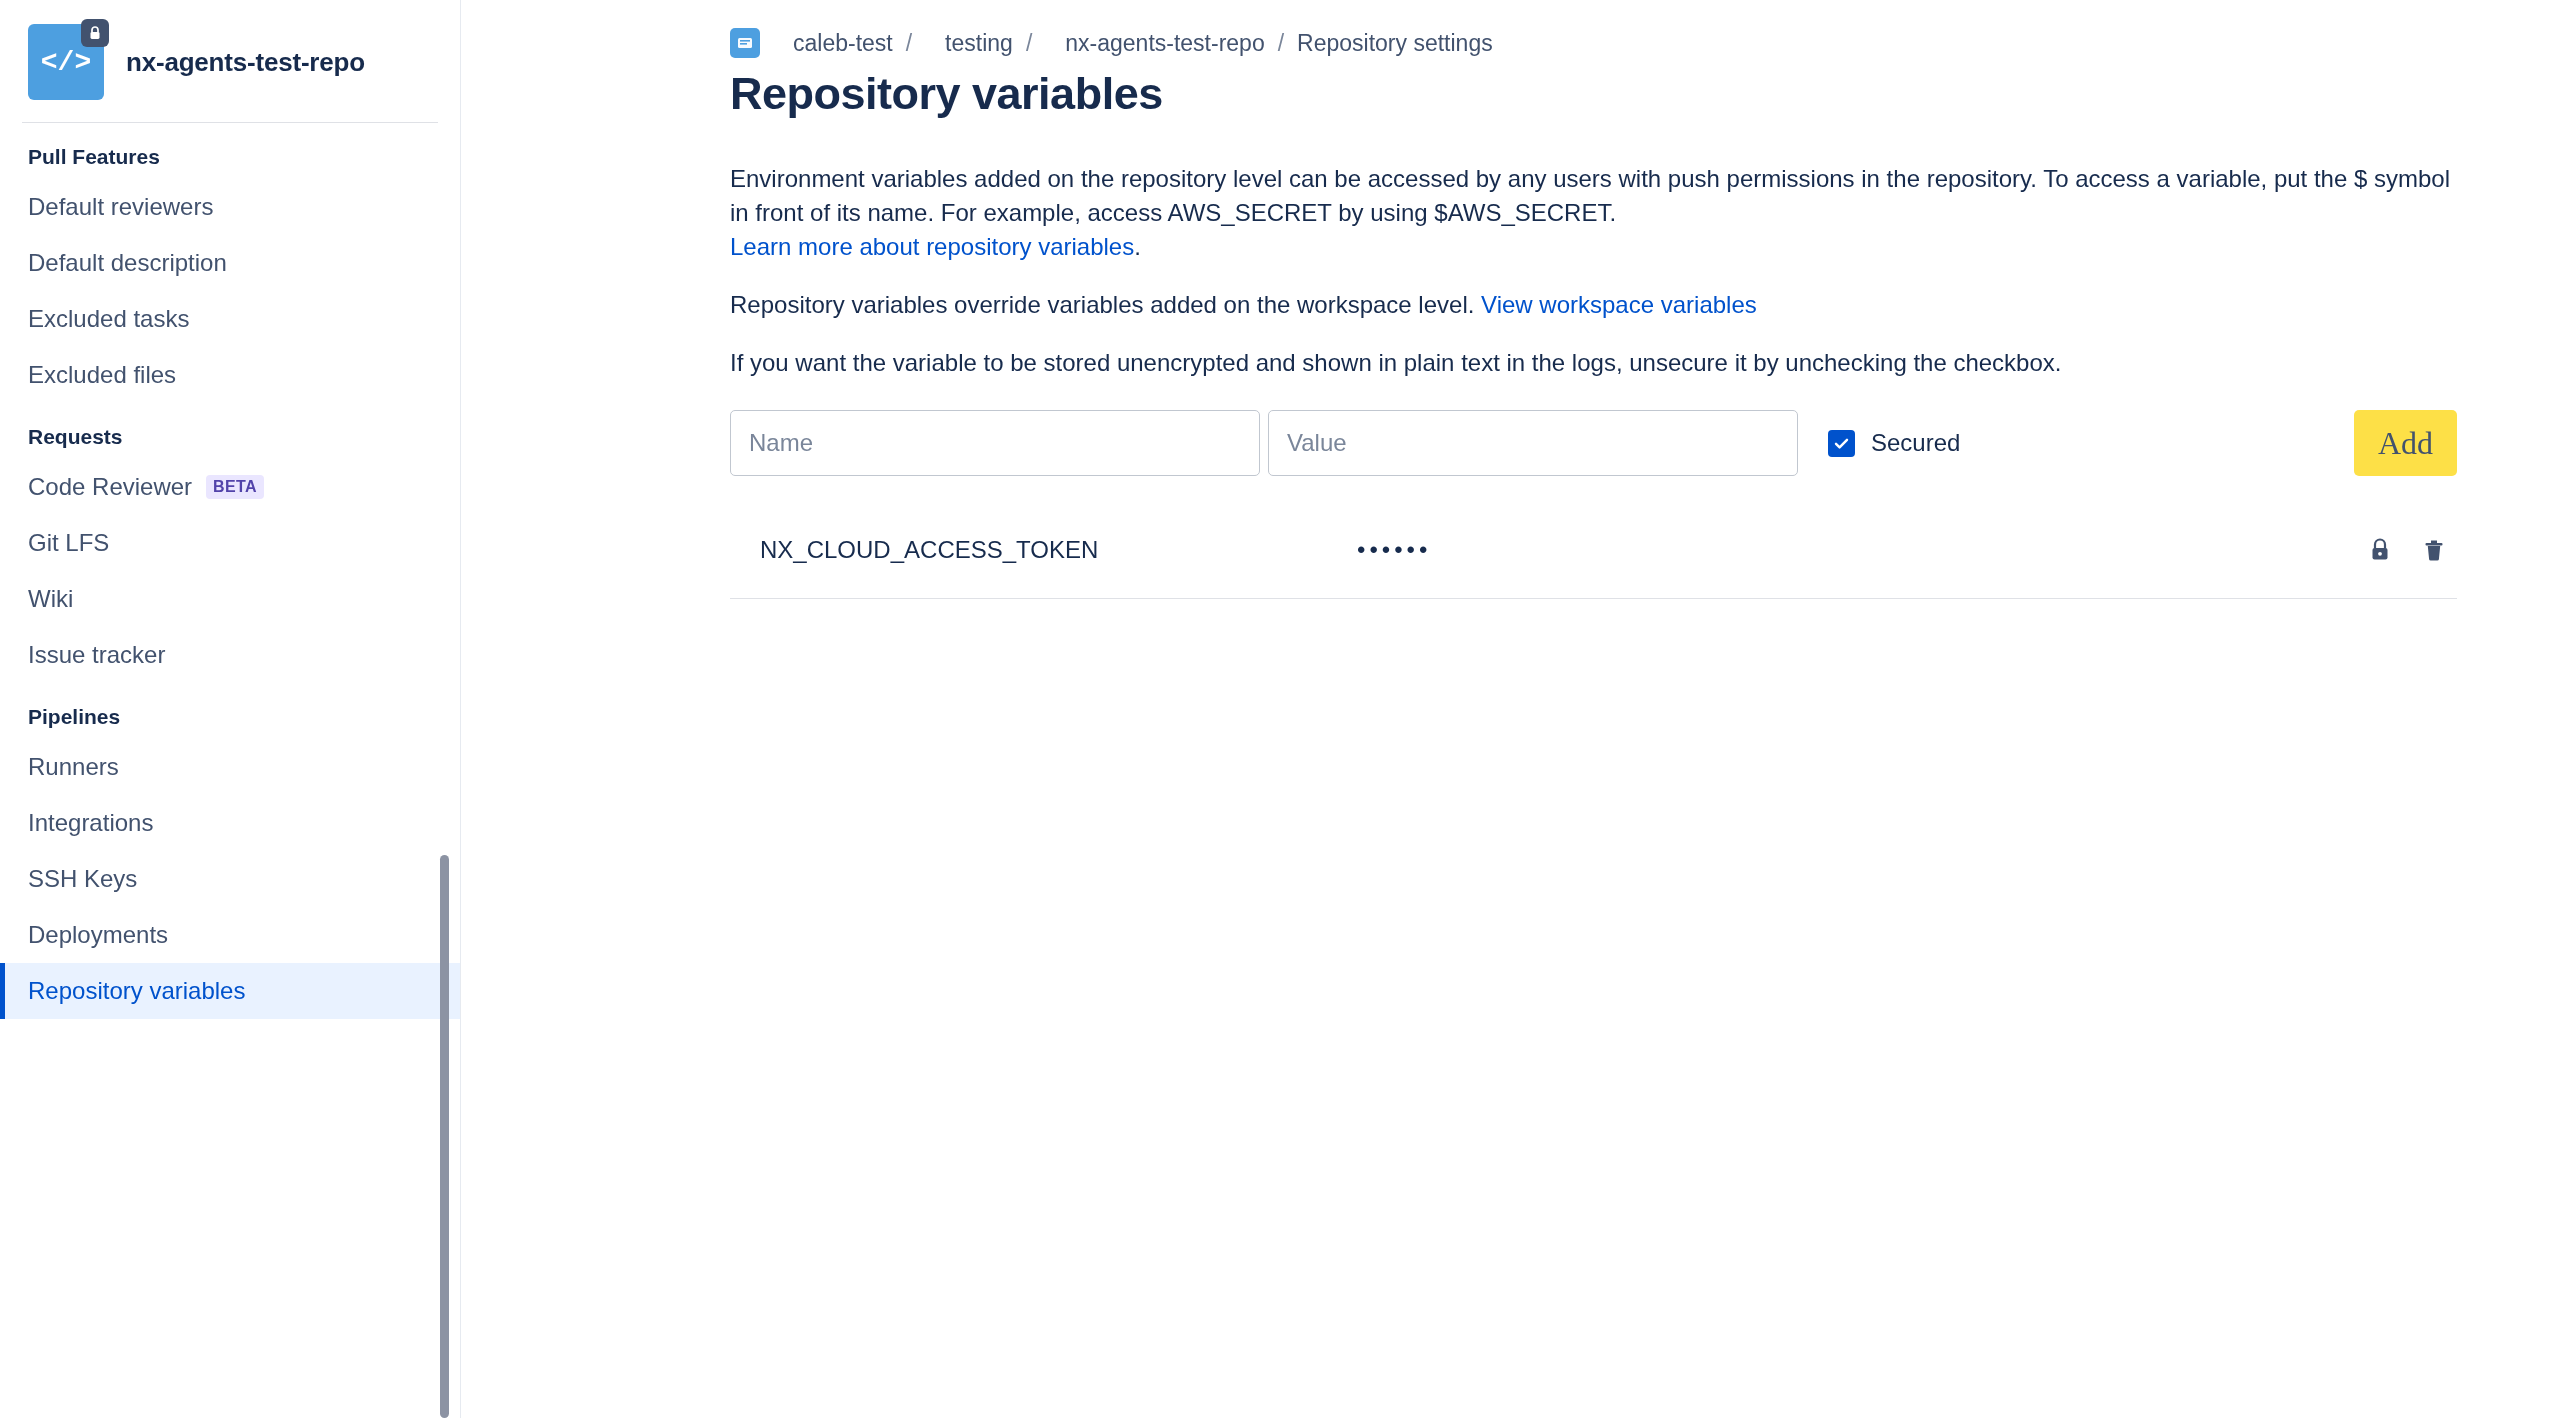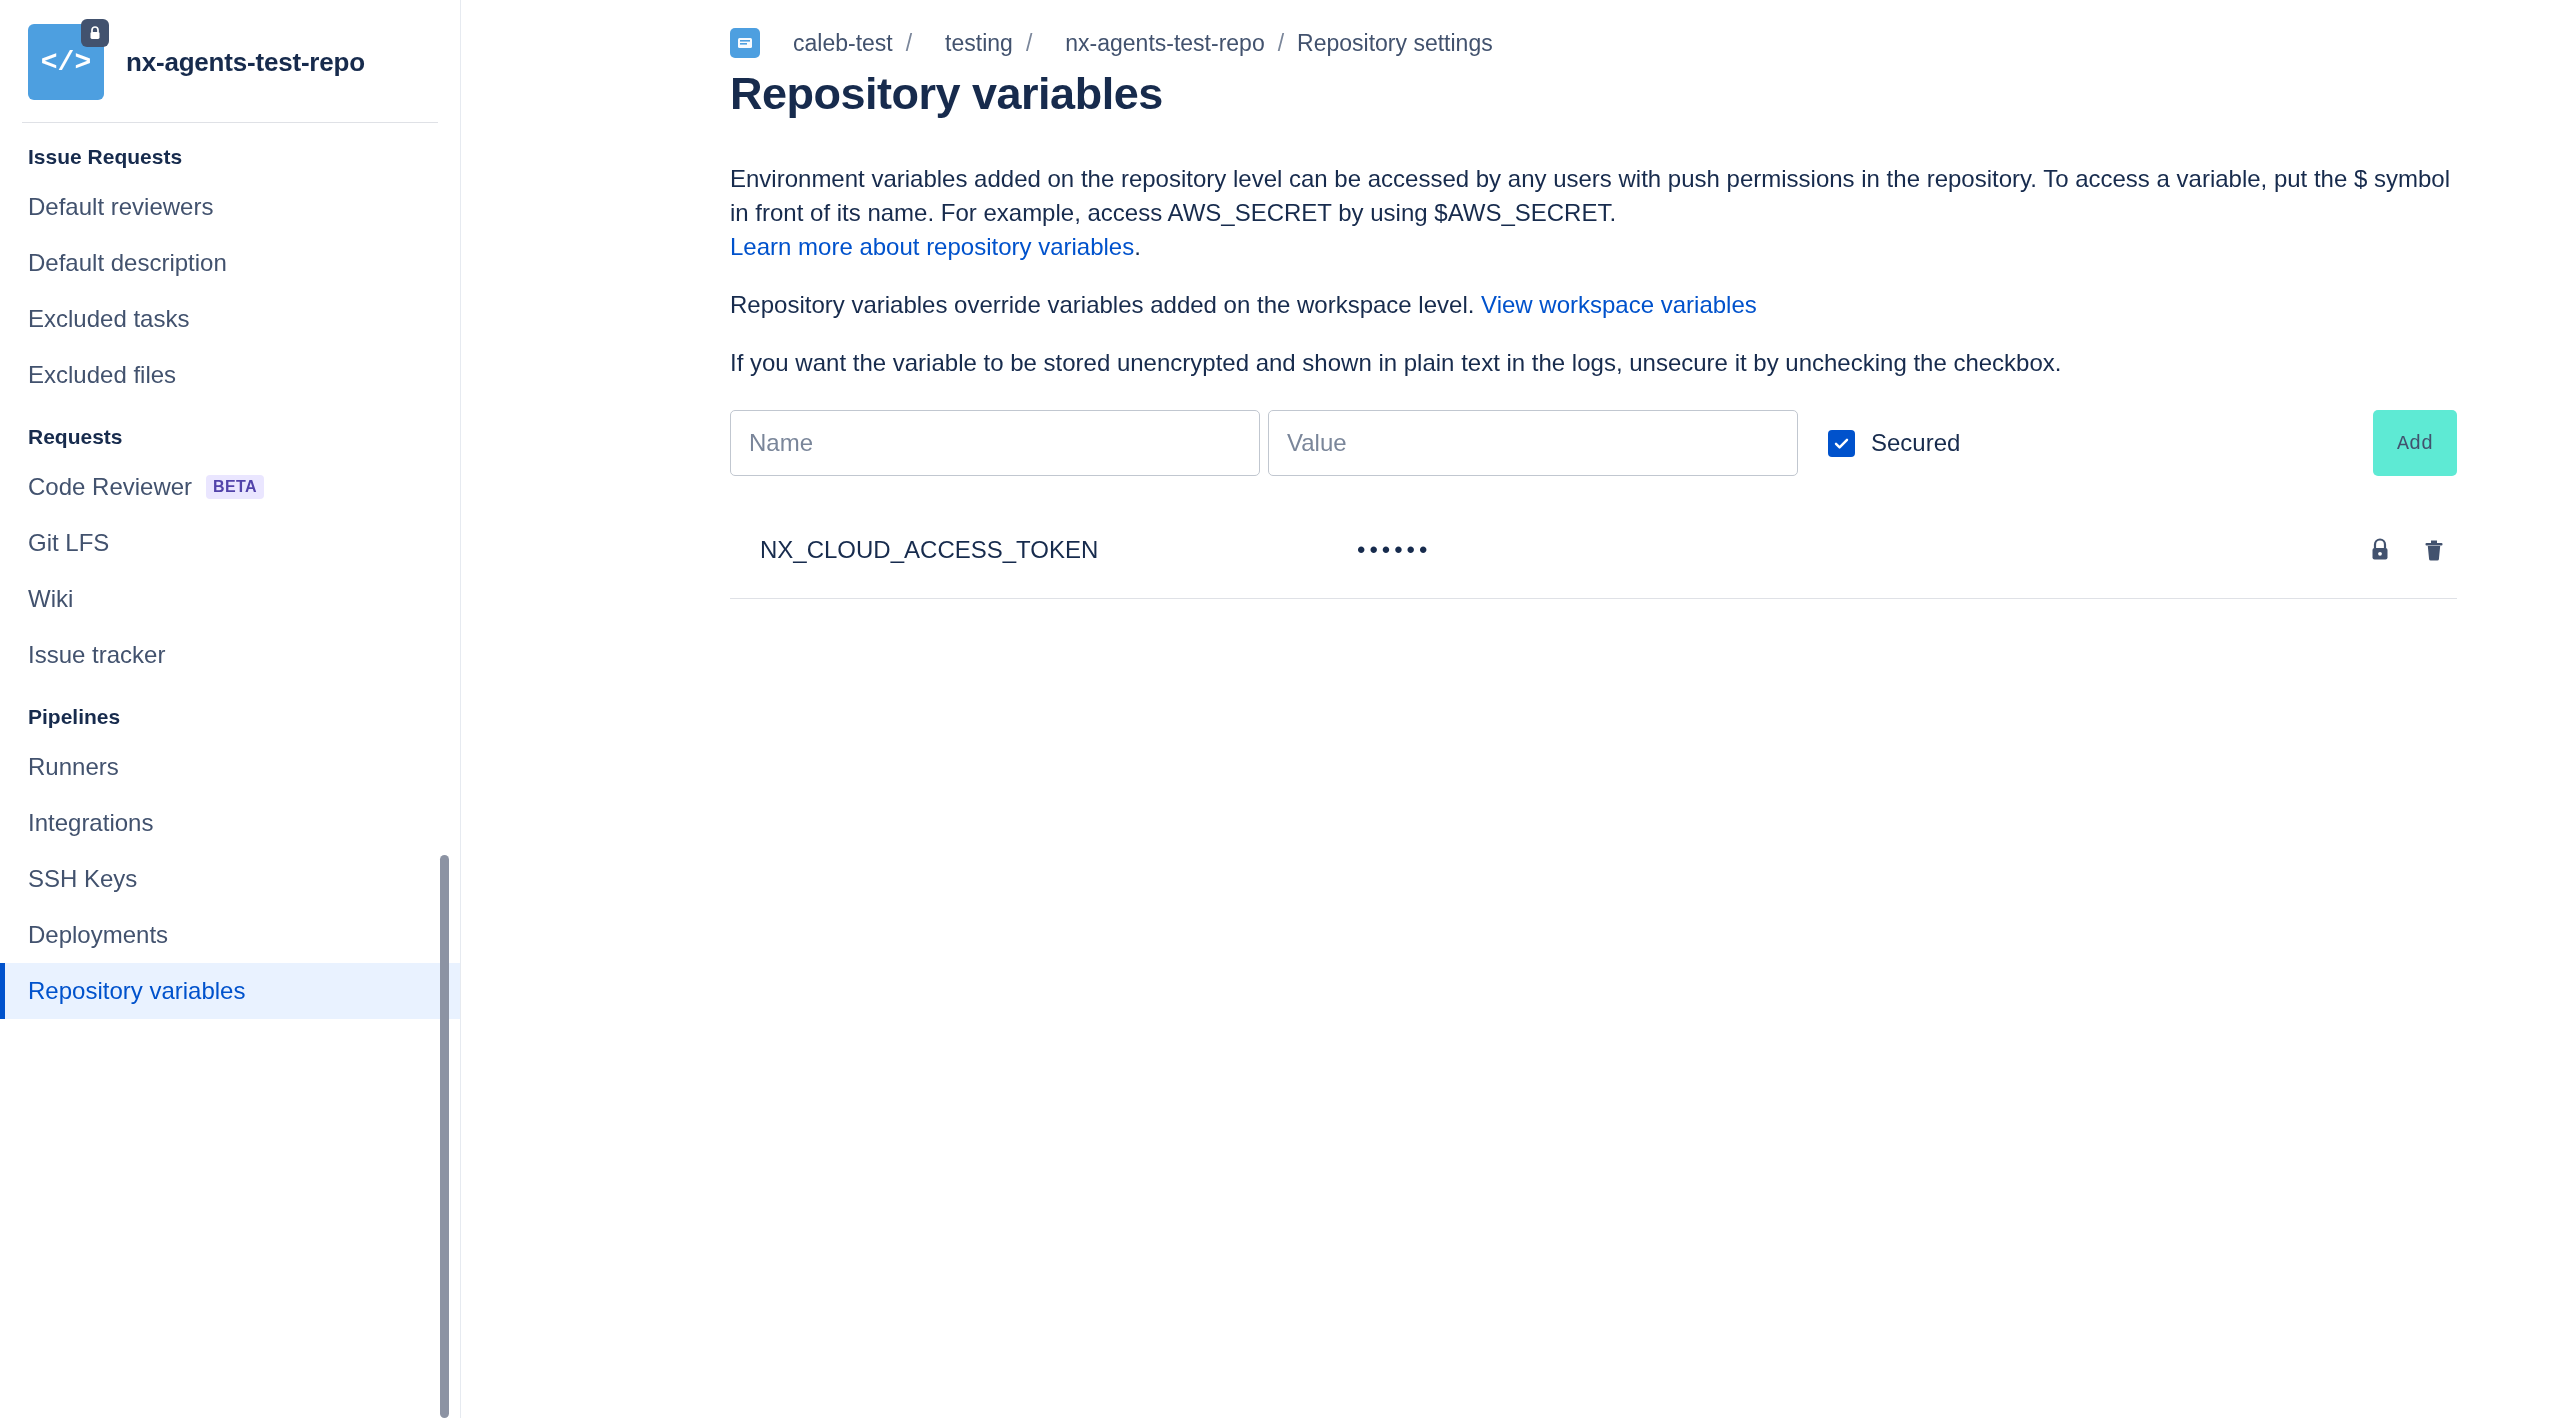--- a/index.html
+++ b/index.html
@@ -209,26 +209,26 @@
     background: #0052cc;
     display: flex;
     align-items: center;
     justify-content: center;
     flex: none;
   }
   .cb svg { display: block; }
   .cb-label { font-size: 24px; color: #172b4d; }
   .add-btn {
     margin-left: auto;
-    background: #5eead4;
+    background: #fde047;
     color: #42526e;
     border: none;
     border-radius: 5px;
-    font-size: 20px;
-    font-family: Liberation Mono, monospace;
+    font-size: 32px;
+    font-family: Liberation Serif, serif;
     padding: 0 24px;
     height: 66px;
     cursor: pointer;
   }
 
   .var-table { margin-top: 26px; }
   .var-row {
     display: flex;
     align-items: center;
     border-bottom: 1px solid #dfe1e6;
@@ -276,21 +276,21 @@
             <path d="M4 7V5a3 3 0 0 1 6 0v2" fill="none" stroke="#ffffff" stroke-width="1.7"></path>
             <rect x="2.5" y="7" width="9" height="7" rx="1.4" fill="#ffffff"></rect>
           </svg>
         </span>
       </div>
       <div class="repo-name">nx-agents-test-repo</div>
     </div>
 
     <div class="sidebar-divider"></div>
 
-    <div class="nav-section-title">Issue Requests</div>
+    <div class="nav-section-title">Pull Features</div>
     <div class="nav-item">
       <span>Default reviewers</span>
     </div>
     <div class="nav-item">
       <span>Default description</span>
     </div>
     <div class="nav-item">
       <span>Excluded tasks</span>
     </div>
     <div class="nav-item">

